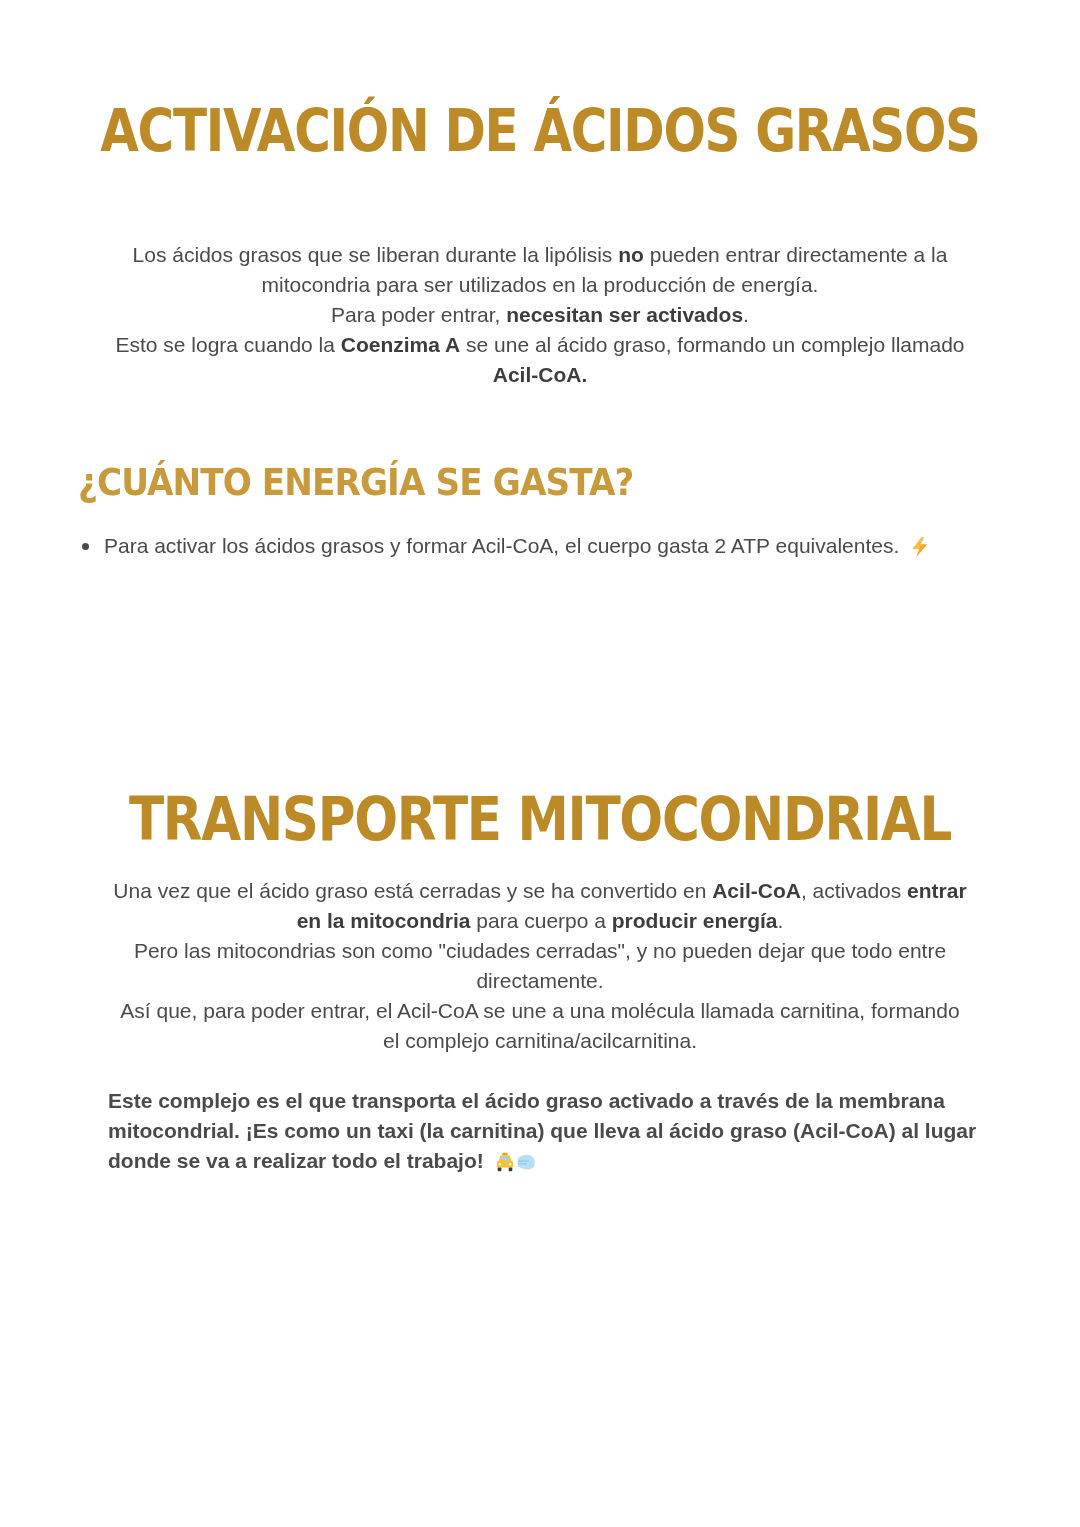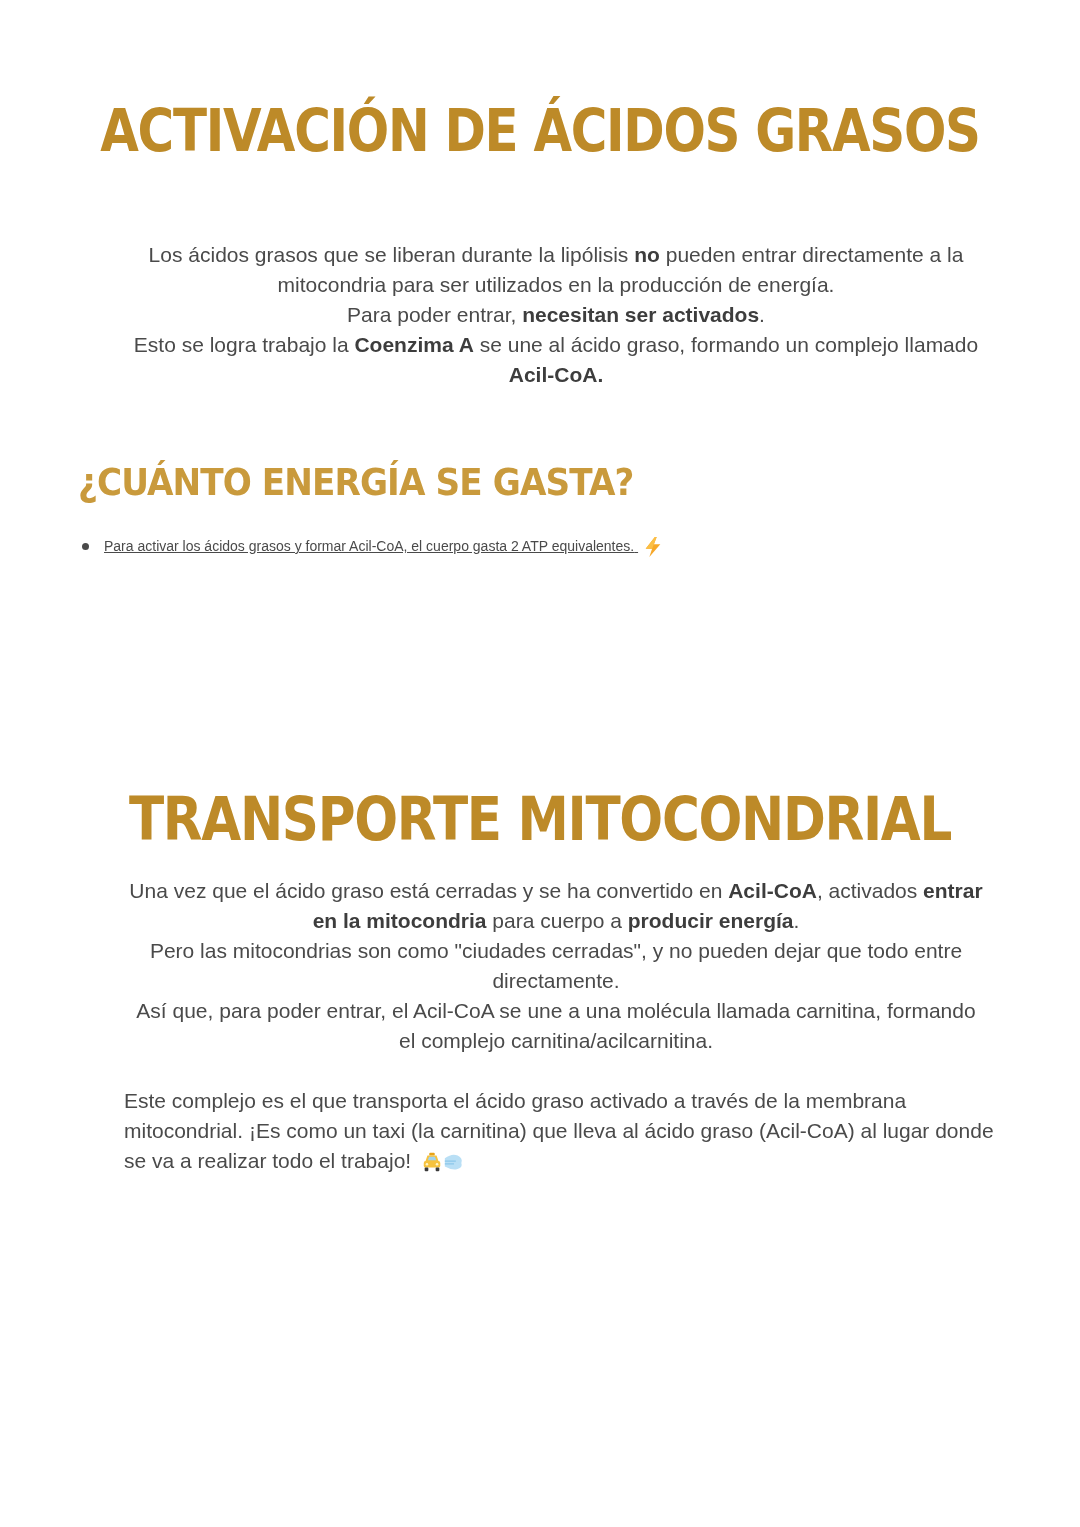--- a/index.html
+++ b/index.html
@@ -39,36 +39,34 @@
       line-height: 46px;
       letter-spacing: -1px;
       transform: scaleX(0.9);
       transform-origin: left center;
     }
     .para {
       position: absolute;
       font-size: 21px;
       line-height: 30px;
       color: #4a4a4a;
-      margin-left: 16px;
     }
     .center { text-align: center; }
     .para b { color: #3d3d3d; font-weight: bold; }
     #intro { left: 100px; width: 880px; top: 240px; }
     #transport-intro { left: 110px; width: 860px; top: 876px; }
-    #transport-detail { left: 108px; width: 872px; top: 1086px; }
+    #transport-detail { left: 108px; width: 872px; top: 1086px; font-weight: bold; }
     .bullet-list {
       position: absolute;
       left: 80px;
       top: 531px;
       width: 880px;
       list-style: none;
-      font-size: 14px;
+      font-size: 21px;
       line-height: 30px;
-      text-decoration: underline;
     }
     .bullet-list li {
       position: relative;
       padding-left: 24px;
     }
     .bullet-dot {
       position: absolute;
       left: 2px;
       top: 12px;
       width: 7px;
@@ -92,21 +90,21 @@
     .emoji-taxi { margin-left: 4px; }
   </style>
 </head>
 <body>
 
 <h1 id="title1" class="h1">ACTIVACIÓN DE ÁCIDOS GRASOS</h1>
 
 <div id="intro" class="para center">
   <span>Los ácidos grasos que se liberan durante la lipólisis </span><b>no</b><span> pueden entrar directamente a la mitocondria para ser utilizados en la producción de energía.</span><br>
   <span>Para poder entrar, </span><b>necesitan ser activados</b><span>.</span><br>
-  <span>Esto se logra trabajo la </span><b>Coenzima A</b><span> se une al ácido graso, formando un complejo llamado </span><b>Acil-CoA.</b><br>
+  <span>Esto se logra cuando la </span><b>Coenzima A</b><span> se une al ácido graso, formando un complejo llamado </span><b>Acil-CoA.</b><br>
 </div>
 
 <h2 class="h2">¿CUÁNTO ENERGÍA SE GASTA?</h2>
 
 <ul class="bullet-list">
   <li>
     <span class="bullet-dot"></span>
     <span>Para activar los ácidos grasos y formar Acil-CoA, el cuerpo gasta 2 ATP equivalentes.</span>
     <svg class="emoji-bolt" viewBox="0 0 24 24">
       <polygon points="14,1 4,14 11,14 8,23 20,9 13,9 16,1" fill="#f7a829"></polygon>

